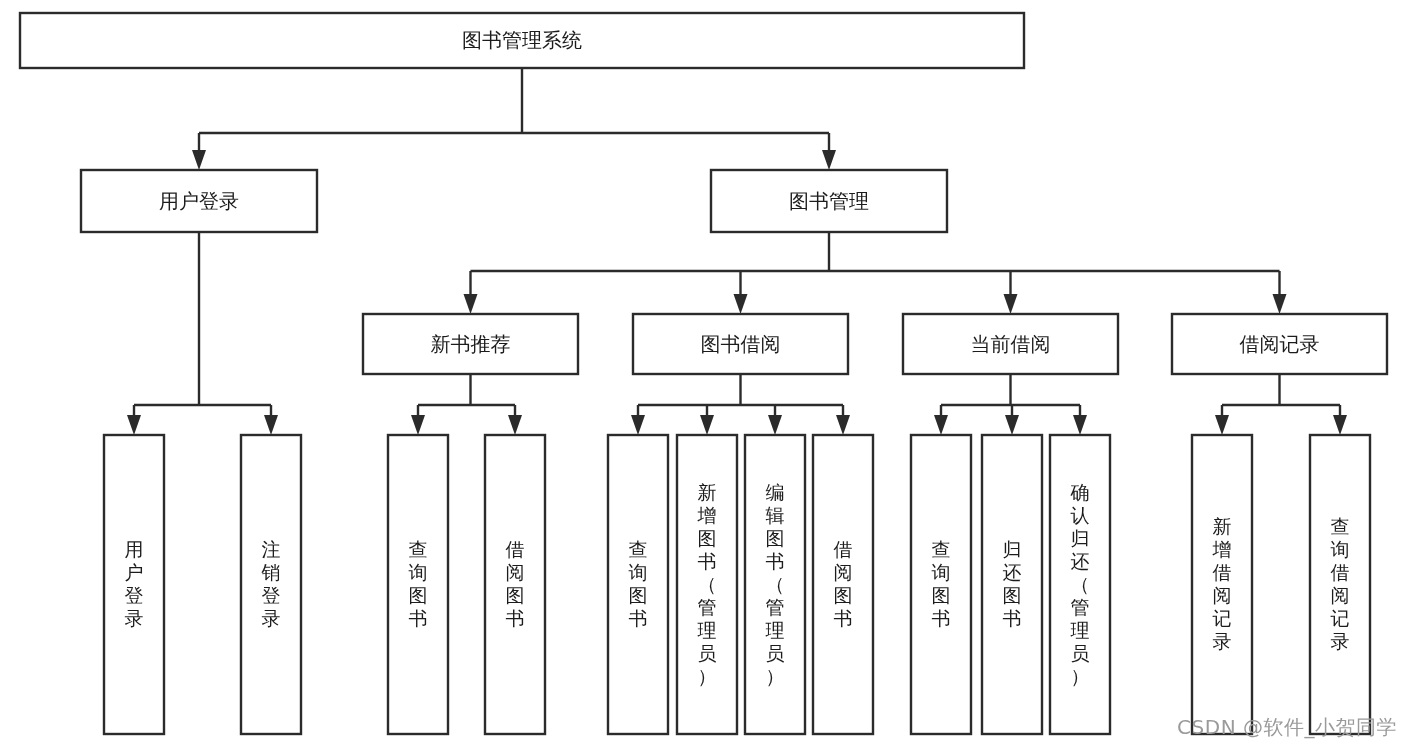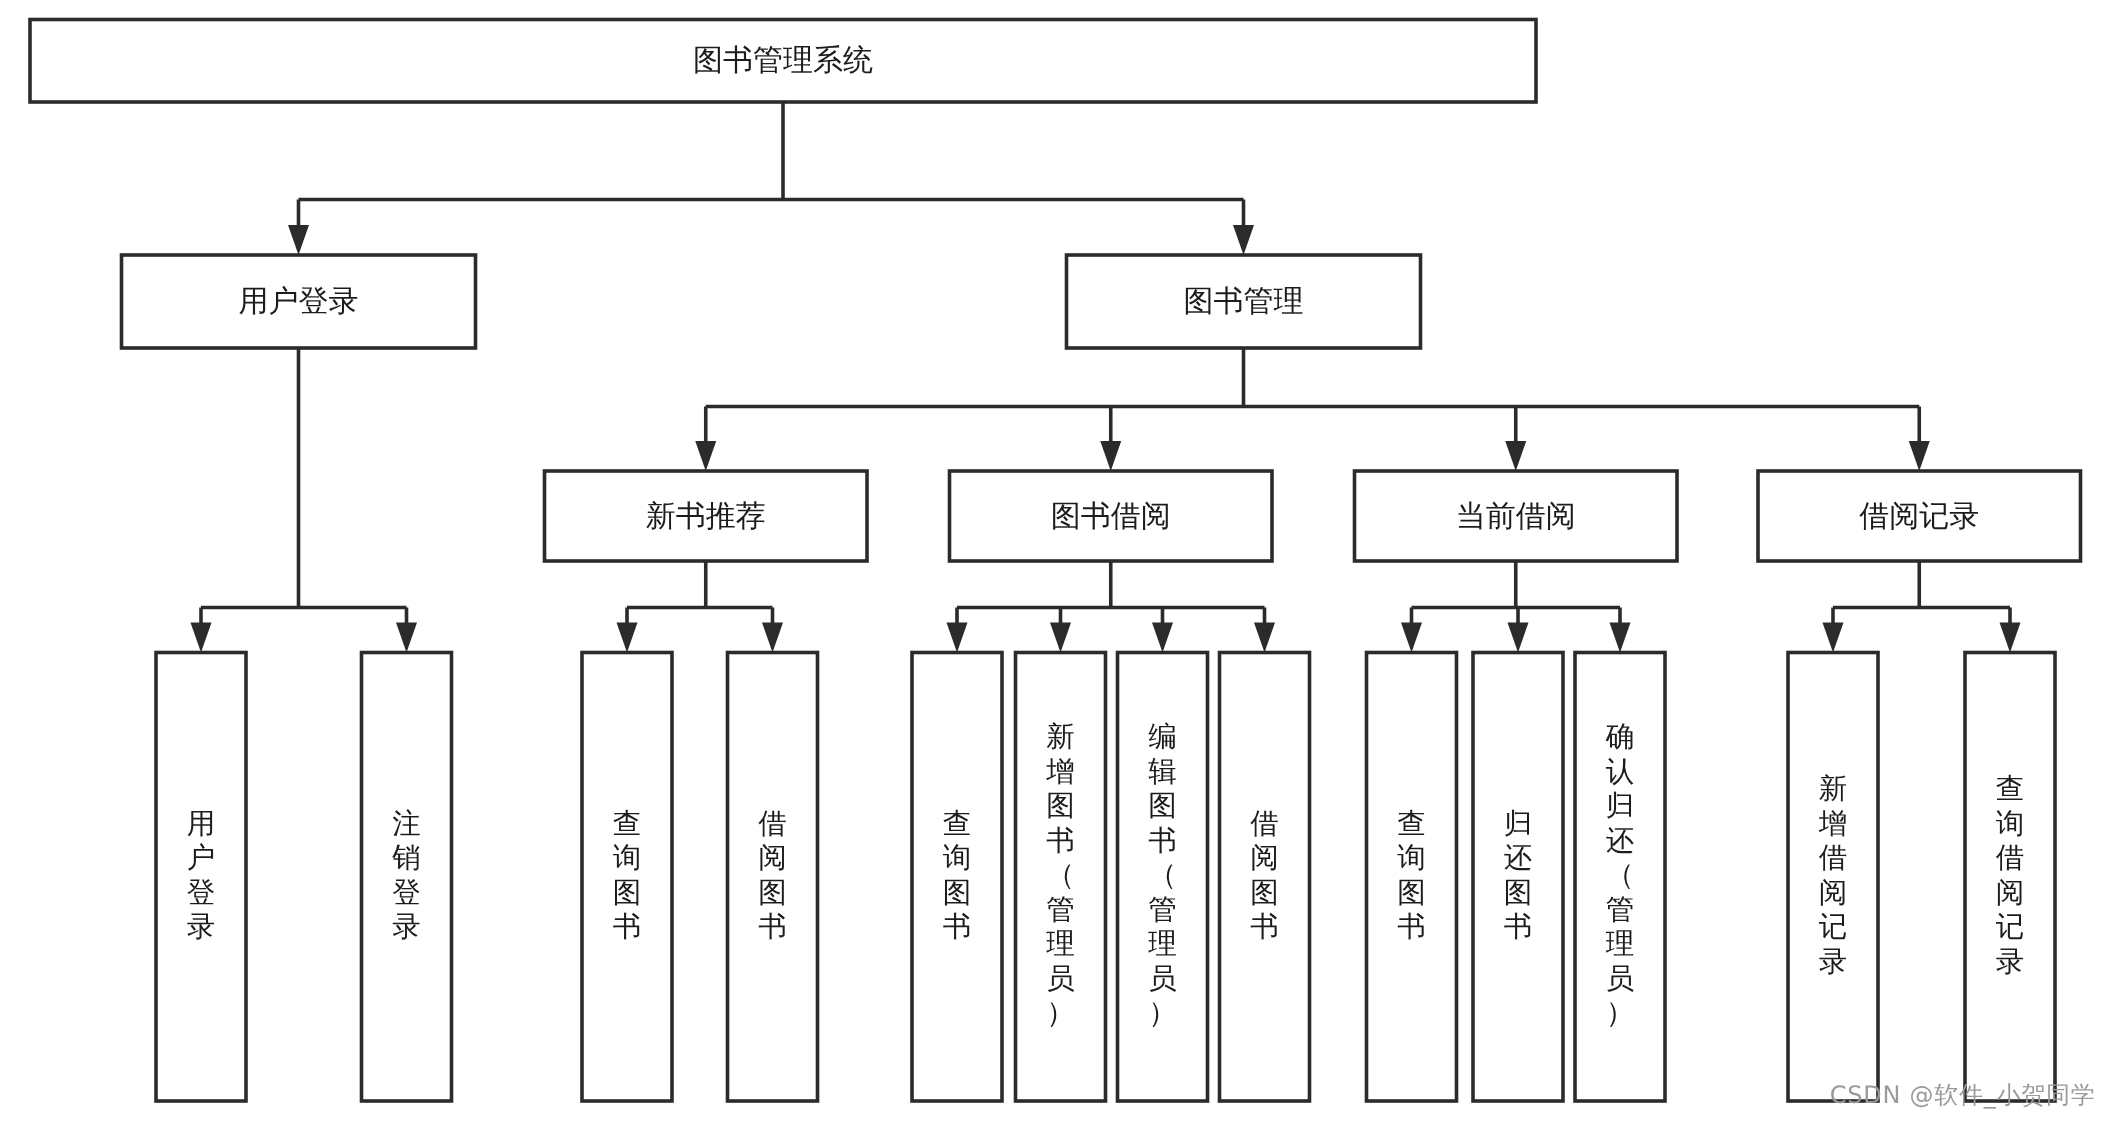--- a/index.html
+++ b/index.html
@@ -14,21 +14,21 @@
   .arrow-head{fill:#2b2b2b;}
   .node-label{
     font-family:"DejaVu Sans","Liberation Sans",sans-serif;
     font-size:20px;fill:#1c1c1c;
     text-anchor:middle;dominant-baseline:middle;
   }
   .node-label.vert{font-size:19px;}
   .watermark{
     position:absolute;right:8px;bottom:6px;
     font-family:"DejaVu Sans","Liberation Sans",sans-serif;
-    font-size:16px;color:#9a9a9a;letter-spacing:.5px;
+    font-size:20px;color:#9a9a9a;letter-spacing:.5px;
     white-space:nowrap;pointer-events:none;
   }
 </style>
 </head>
 <body>
 
 <svg id="diagram" viewBox="0 0 1405 747">
   <g id="connectors">
       <line x1="522" y1="68" x2="522" y2="133" class="conn"></line>
       <line x1="199" y1="133" x2="829" y2="133" class="conn"></line>

